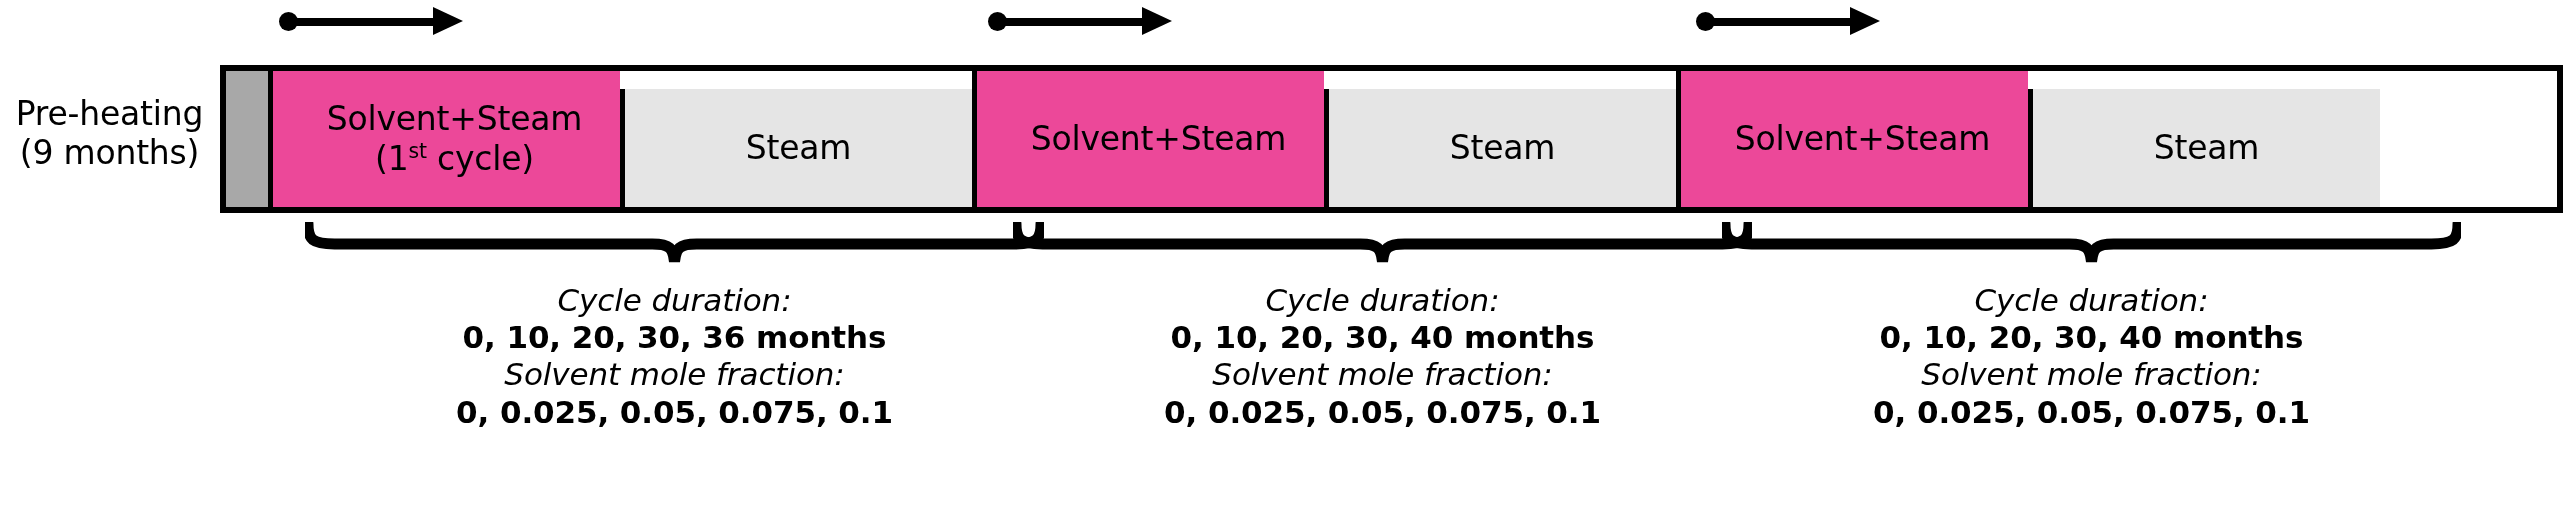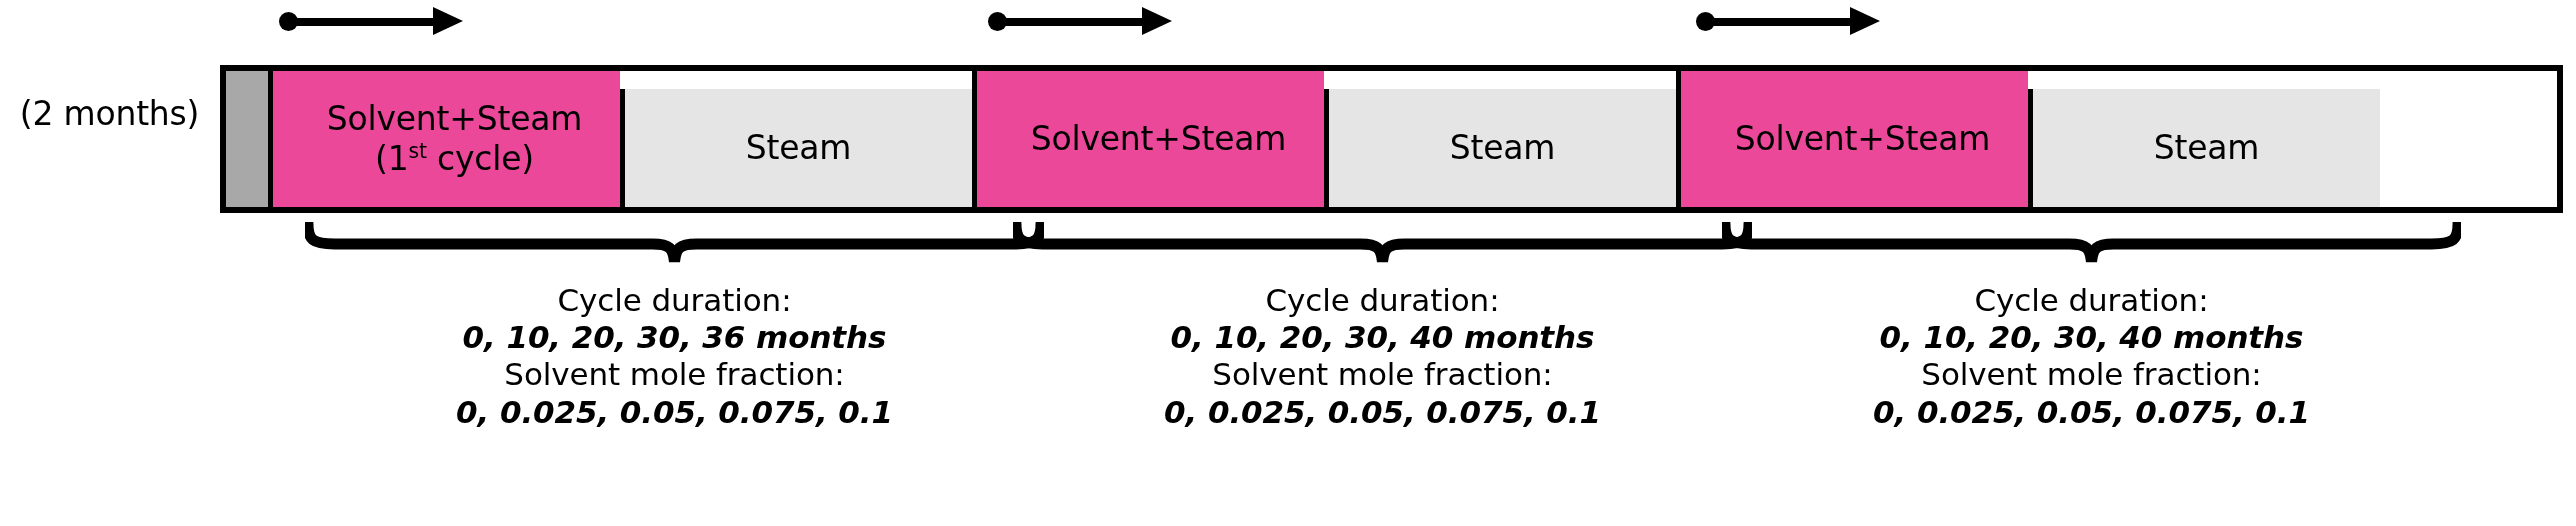--- a/index.html
+++ b/index.html
@@ -65,28 +65,29 @@
   
   .brace{position:absolute;top:222px;height:41px;}
   .brace svg{display:block;width:100%;height:100%;}
 
   
   .caption{
     position:absolute;top:282px;
     text-align:center;line-height:1.20;
     font-size:31px;letter-spacing:-0.1px;
   }
-  .caption .hdr{display:block;white-space:nowrap;}
-  .caption .val{display:block;white-space:nowrap;font-style:italic;font-weight:bold;}
+  .caption .hdr{display:block;white-space:nowrap;font-style:italic;}
+  .caption .val{display:block;white-space:nowrap;font-weight:bold;}
 </style>
 </head>
 <body>
 
 <div id="preheat-label">
-  <span class="ln">(2 months)</span>
+  <span class="ln">Pre-heating</span>
+  <span class="ln">(9 months)</span>
 </div>
 
 <div class="arrow" style="left:279px;width:192px;">
   <span class="dot"></span>
   <span class="shaft" style="width:148px;"></span>
   <span class="head" style="left:154px;"></span>
 </div>
 <div class="arrow" style="left:988px;width:192px;">
   <span class="dot"></span>
   <span class="shaft" style="width:148px;"></span>

